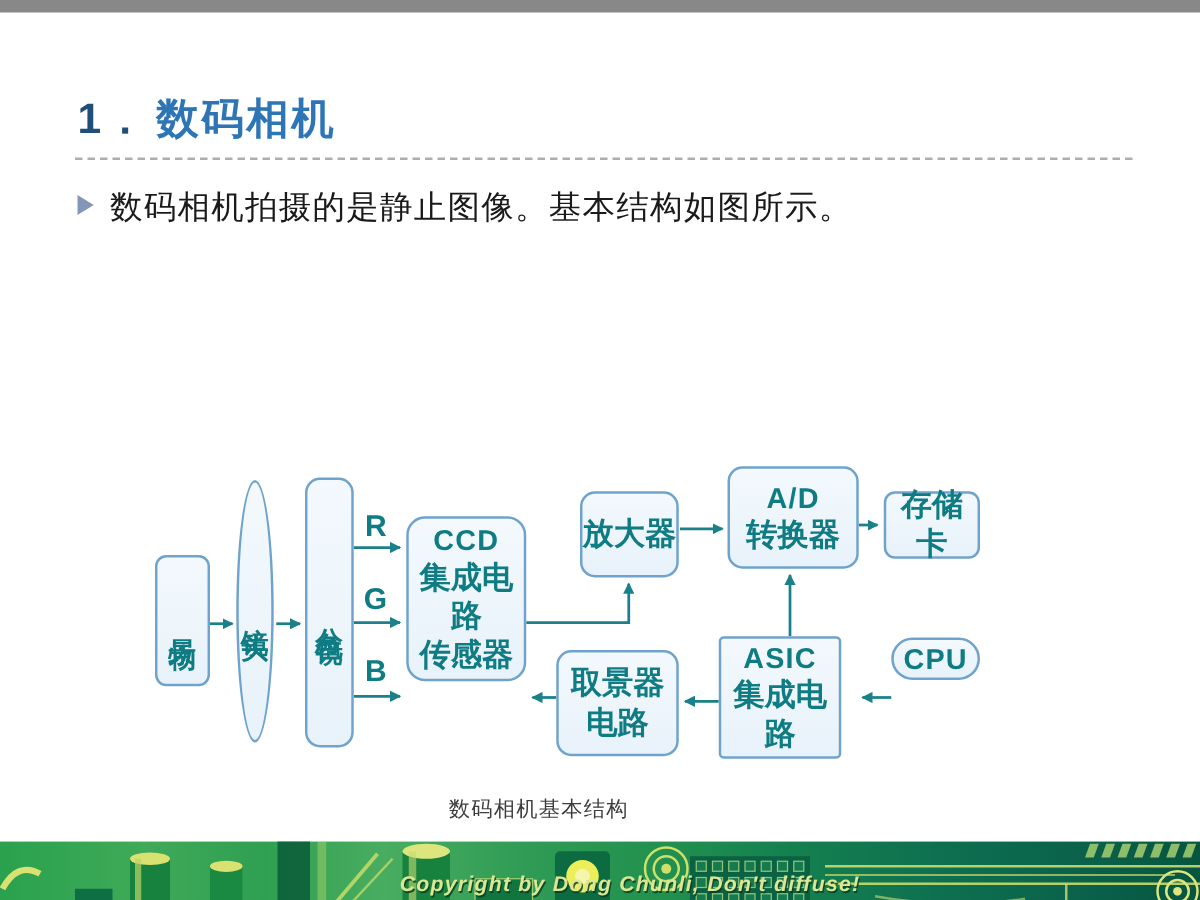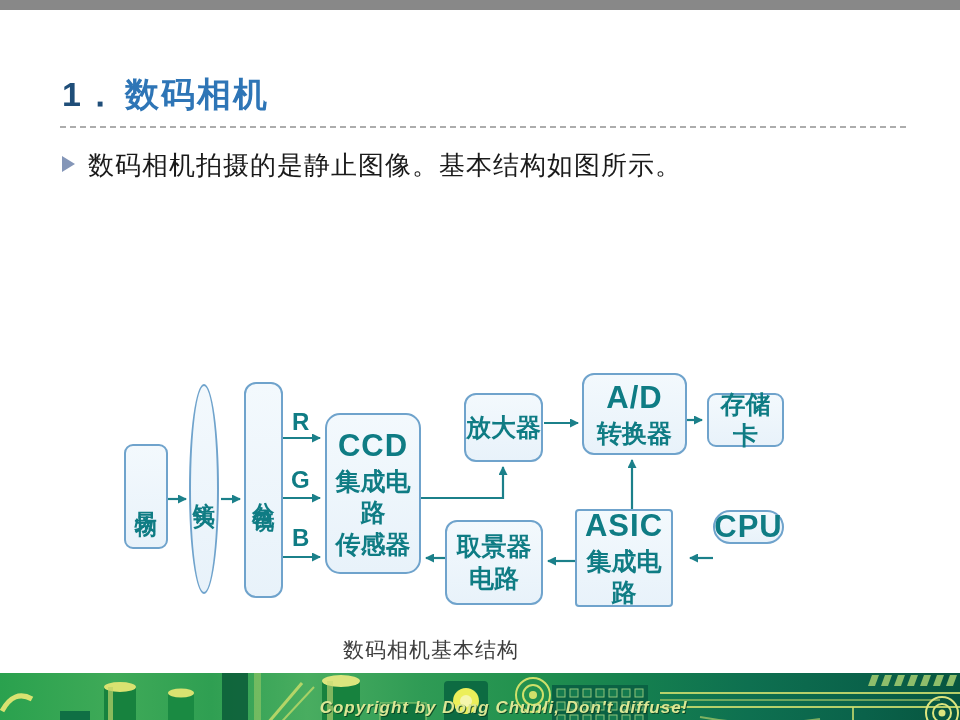--- a/index.html
+++ b/index.html
@@ -37,25 +37,25 @@
     background:linear-gradient(180deg,#f3f9fd 0%, #e8f2fa 100%);
     border:2px solid var(--c-box_border);
     color:var(--c-box_text); font-weight:700;
     display:flex; flex-direction:column; align-items:center; justify-content:center;
     text-align:center; line-height:1.25;
   }
   .rounded{border-radius:12px;}
   .ellipse{border-radius:50%;}
   .vtext{writing-mode:vertical-rl; text-orientation:upright; letter-spacing:4px; font-size:22px;}
   .f21{font-size:25px;text-align:center;}
-  .latin{font-size:31px; letter-spacing:1px;}
+  .latin{font-size:23px; letter-spacing:1px;}
   .chan{position:absolute; font-size:24px; font-weight:700; color:var(--c-box_text);}
   .caption{
     position:absolute; left:300px; top:626px; width:262px; text-align:center;
-    font-family:"Liberation Serif", serif; font-size:21px; letter-spacing:1px;
+    font-family:"Liberation Serif", serif; font-size:17px; letter-spacing:1px;
     color:var(--c-caption);
   }
   
   .footer{position:absolute; left:0; top:663px; width:960px; height:57px; overflow:hidden;}
   .footer svg{display:block;}
   .copyright{
     position:absolute; left:0; right:0; top:25px; text-align:center; padding-left:48px;
     font-size:17px; font-weight:700; font-style:italic; letter-spacing:1px;
     color:var(--c-footer_text); text-shadow:1px 1px 0 rgba(9,62,32,.85);
   }
@@ -104,21 +104,21 @@
   </div>
 
   <div class="node rounded" style="left:244px;top:372px;width:39px;height:216px">
     <span class="vtext">分色镜</span>
   </div>
 
   <div class="chan" style="left:292px;top:398px">R</div>
   <div class="chan" style="left:291px;top:456px">G</div>
   <div class="chan" style="left:292px;top:514px">B</div>
 
-  <div class="node rounded" style="left:325px;top:403px;width:96px;height:161px;border-radius:15px">
+  <div class="node rounded" style="left:325px;top:403px;width:96px;height:132px;border-radius:15px">
     <div class="latin">CCD</div>
     <div class="f21">集成电路</div>
     <div class="f21">传感器</div>
   </div>
 
   <div class="node rounded f21" style="left:464px;top:383px;width:79px;height:69px">
     <div>放大器</div>
   </div>
 
   <div class="node rounded" style="left:582px;top:363px;width:105px;height:82px">

